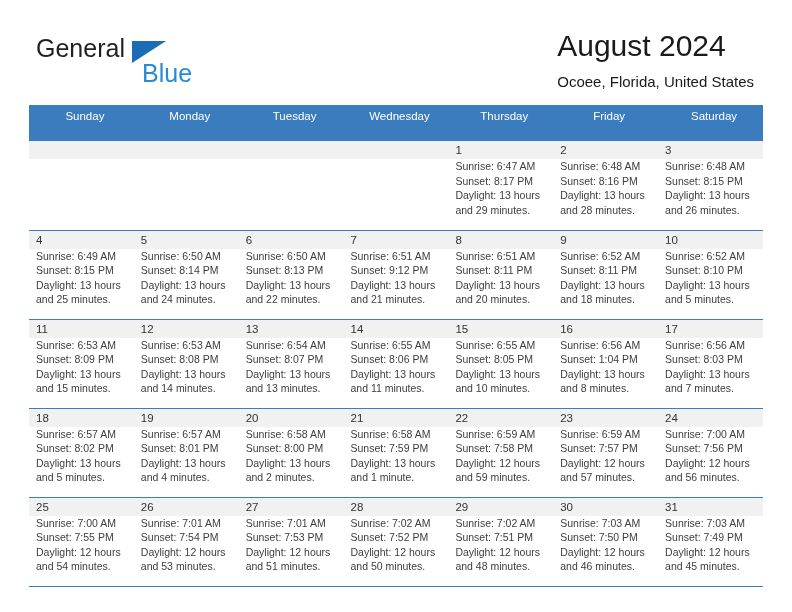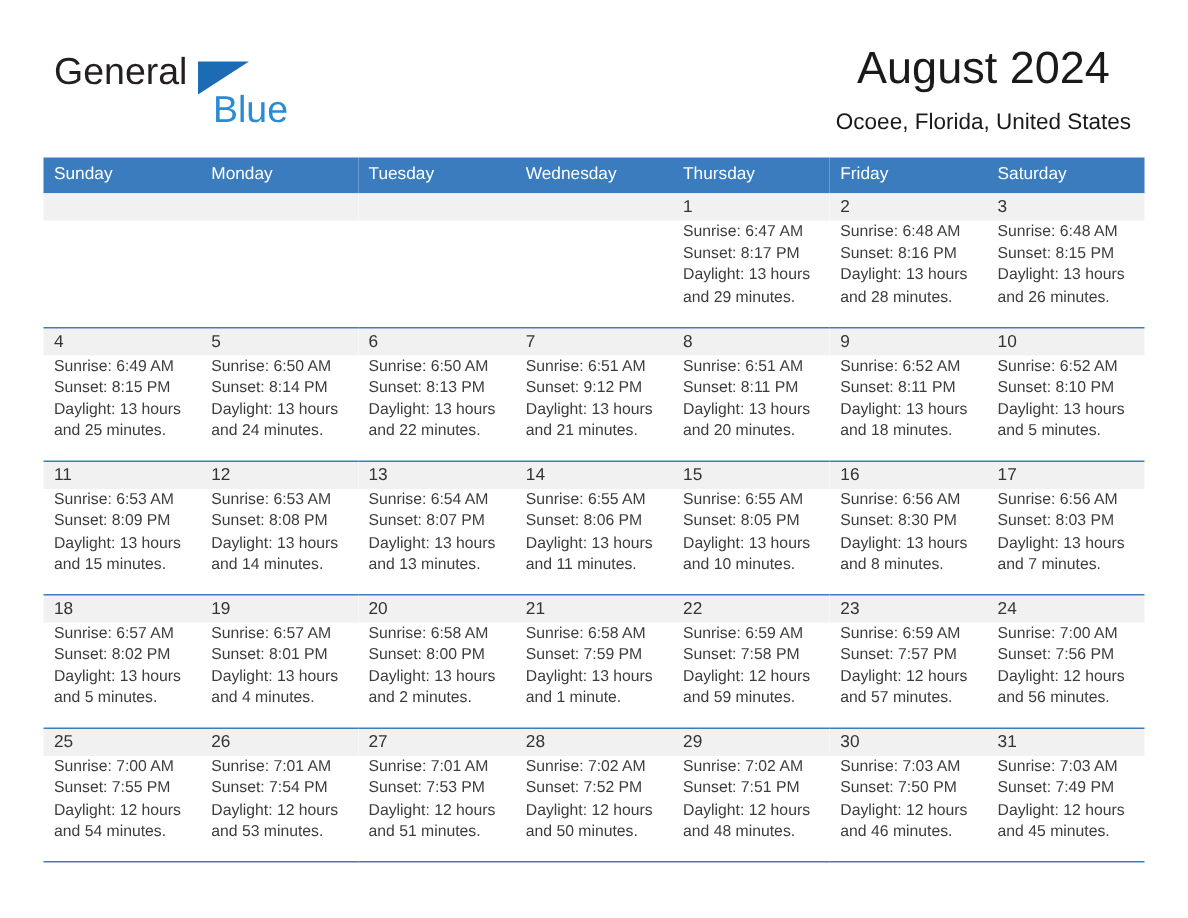--- a/index.html
+++ b/index.html
@@ -59,21 +59,21 @@
     font-size: 25px;
     color: #2a8ad4;
     font-family: "Liberation Sans", sans-serif;
     margin-left: 44px;
   }
 
   .title-block {
     position: absolute;
     right: 38px;
     top: 28px;
-    text-align: center;
+    text-align: left;
   }
   .cal-title {
     font-size: 30px;
     color: #1a1a1a;
     line-height: 36px;
     white-space: nowrap;
     font-weight: normal;
     margin: 0;
   }
   .cal-subtitle {
@@ -92,22 +92,22 @@
     width: 734px;
     border-collapse: collapse;
     table-layout: fixed;
   }
 
   .calendar th {
     background: #3a7cbe;
     color: #ffffff;
     font-size: 11.5px;
     font-weight: normal;
-    text-align: left;
-    padding: 5px 0 7px 7px;
+    text-align: center;
+    padding: 5px 0 19px 7px;
     height: 21px;
     border: none;
   }
 
   .calendar td {
     width: 104.85px;
     height: 89px;
     vertical-align: top;
     padding: 0;
     background: #ffffff;
@@ -341,21 +341,21 @@
               <div>Sunrise: 6:55 AM</div>
               <div>Sunset: 8:05 PM</div>
               <div>Daylight: 13 hours</div>
               <div>and 10 minutes.</div>
             </div>
           </td>
           <td>
             <div class="daynum-band">16</div>
             <div class="cell-body">
               <div>Sunrise: 6:56 AM</div>
-              <div>Sunset: 8:30 PM</div>
+              <div>Sunset: 1:04 PM</div>
               <div>Daylight: 13 hours</div>
               <div>and 8 minutes.</div>
             </div>
           </td>
           <td>
             <div class="daynum-band">17</div>
             <div class="cell-body">
               <div>Sunrise: 6:56 AM</div>
               <div>Sunset: 8:03 PM</div>
               <div>Daylight: 13 hours</div>

